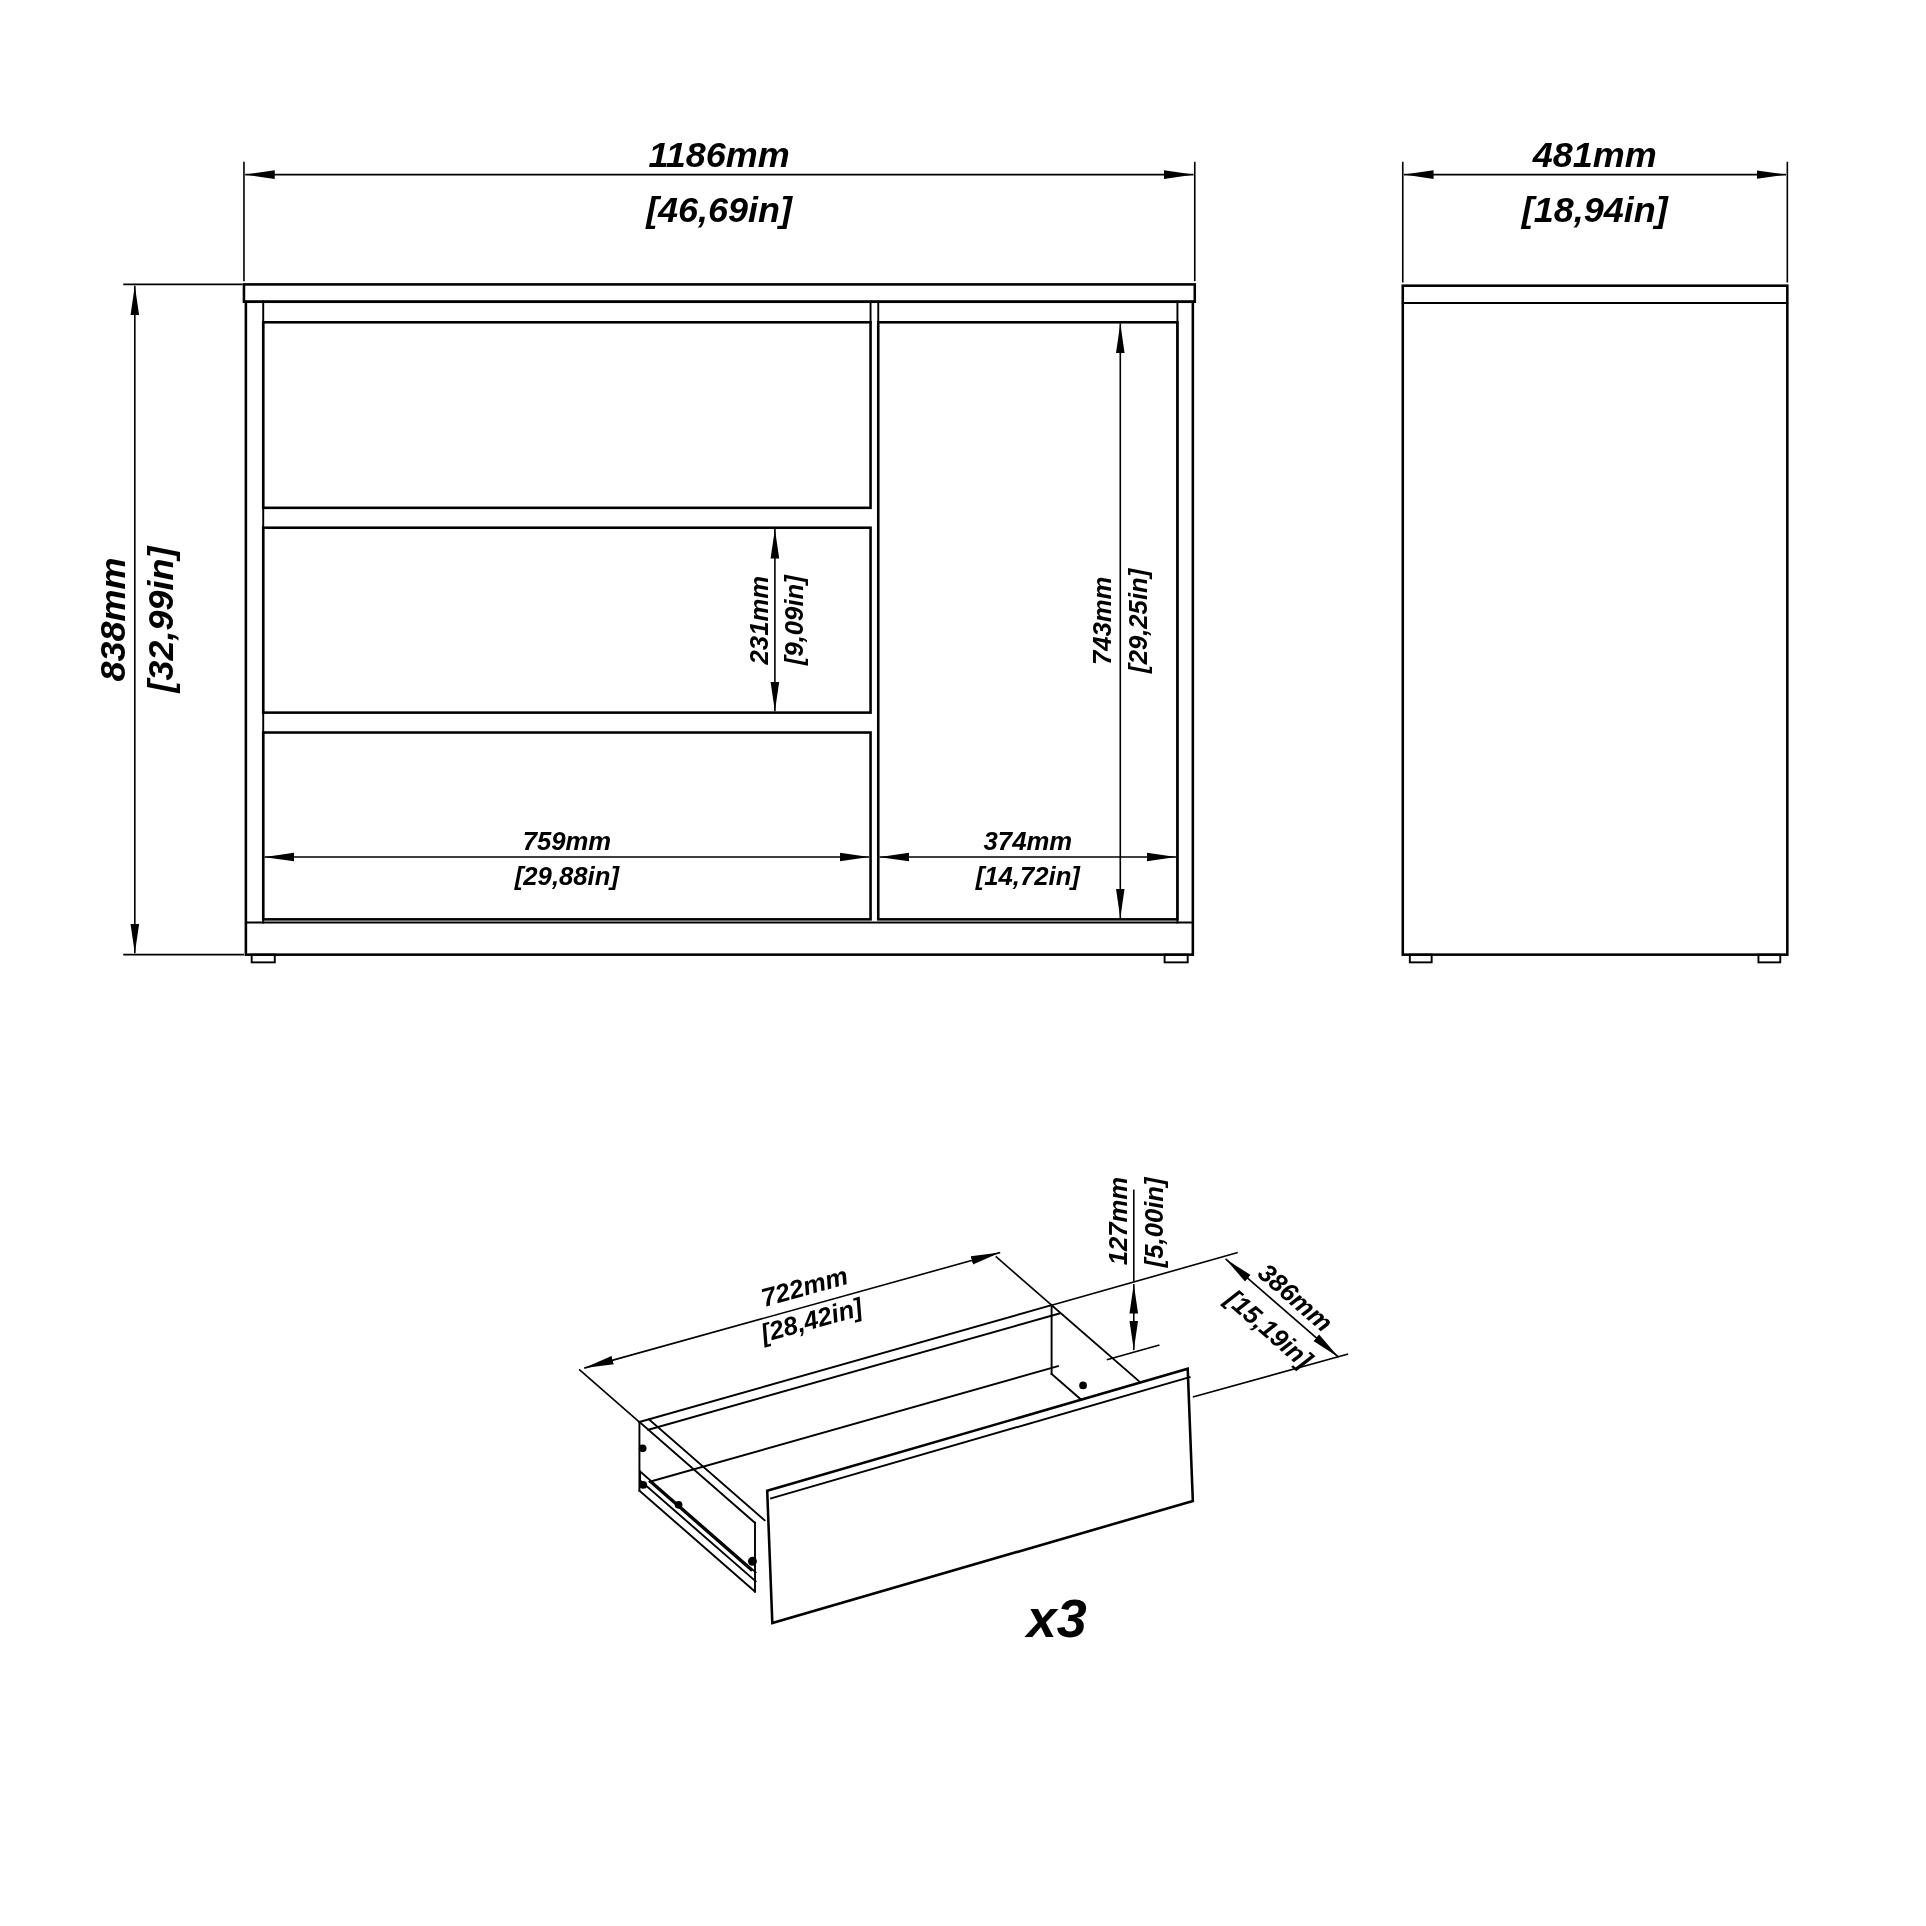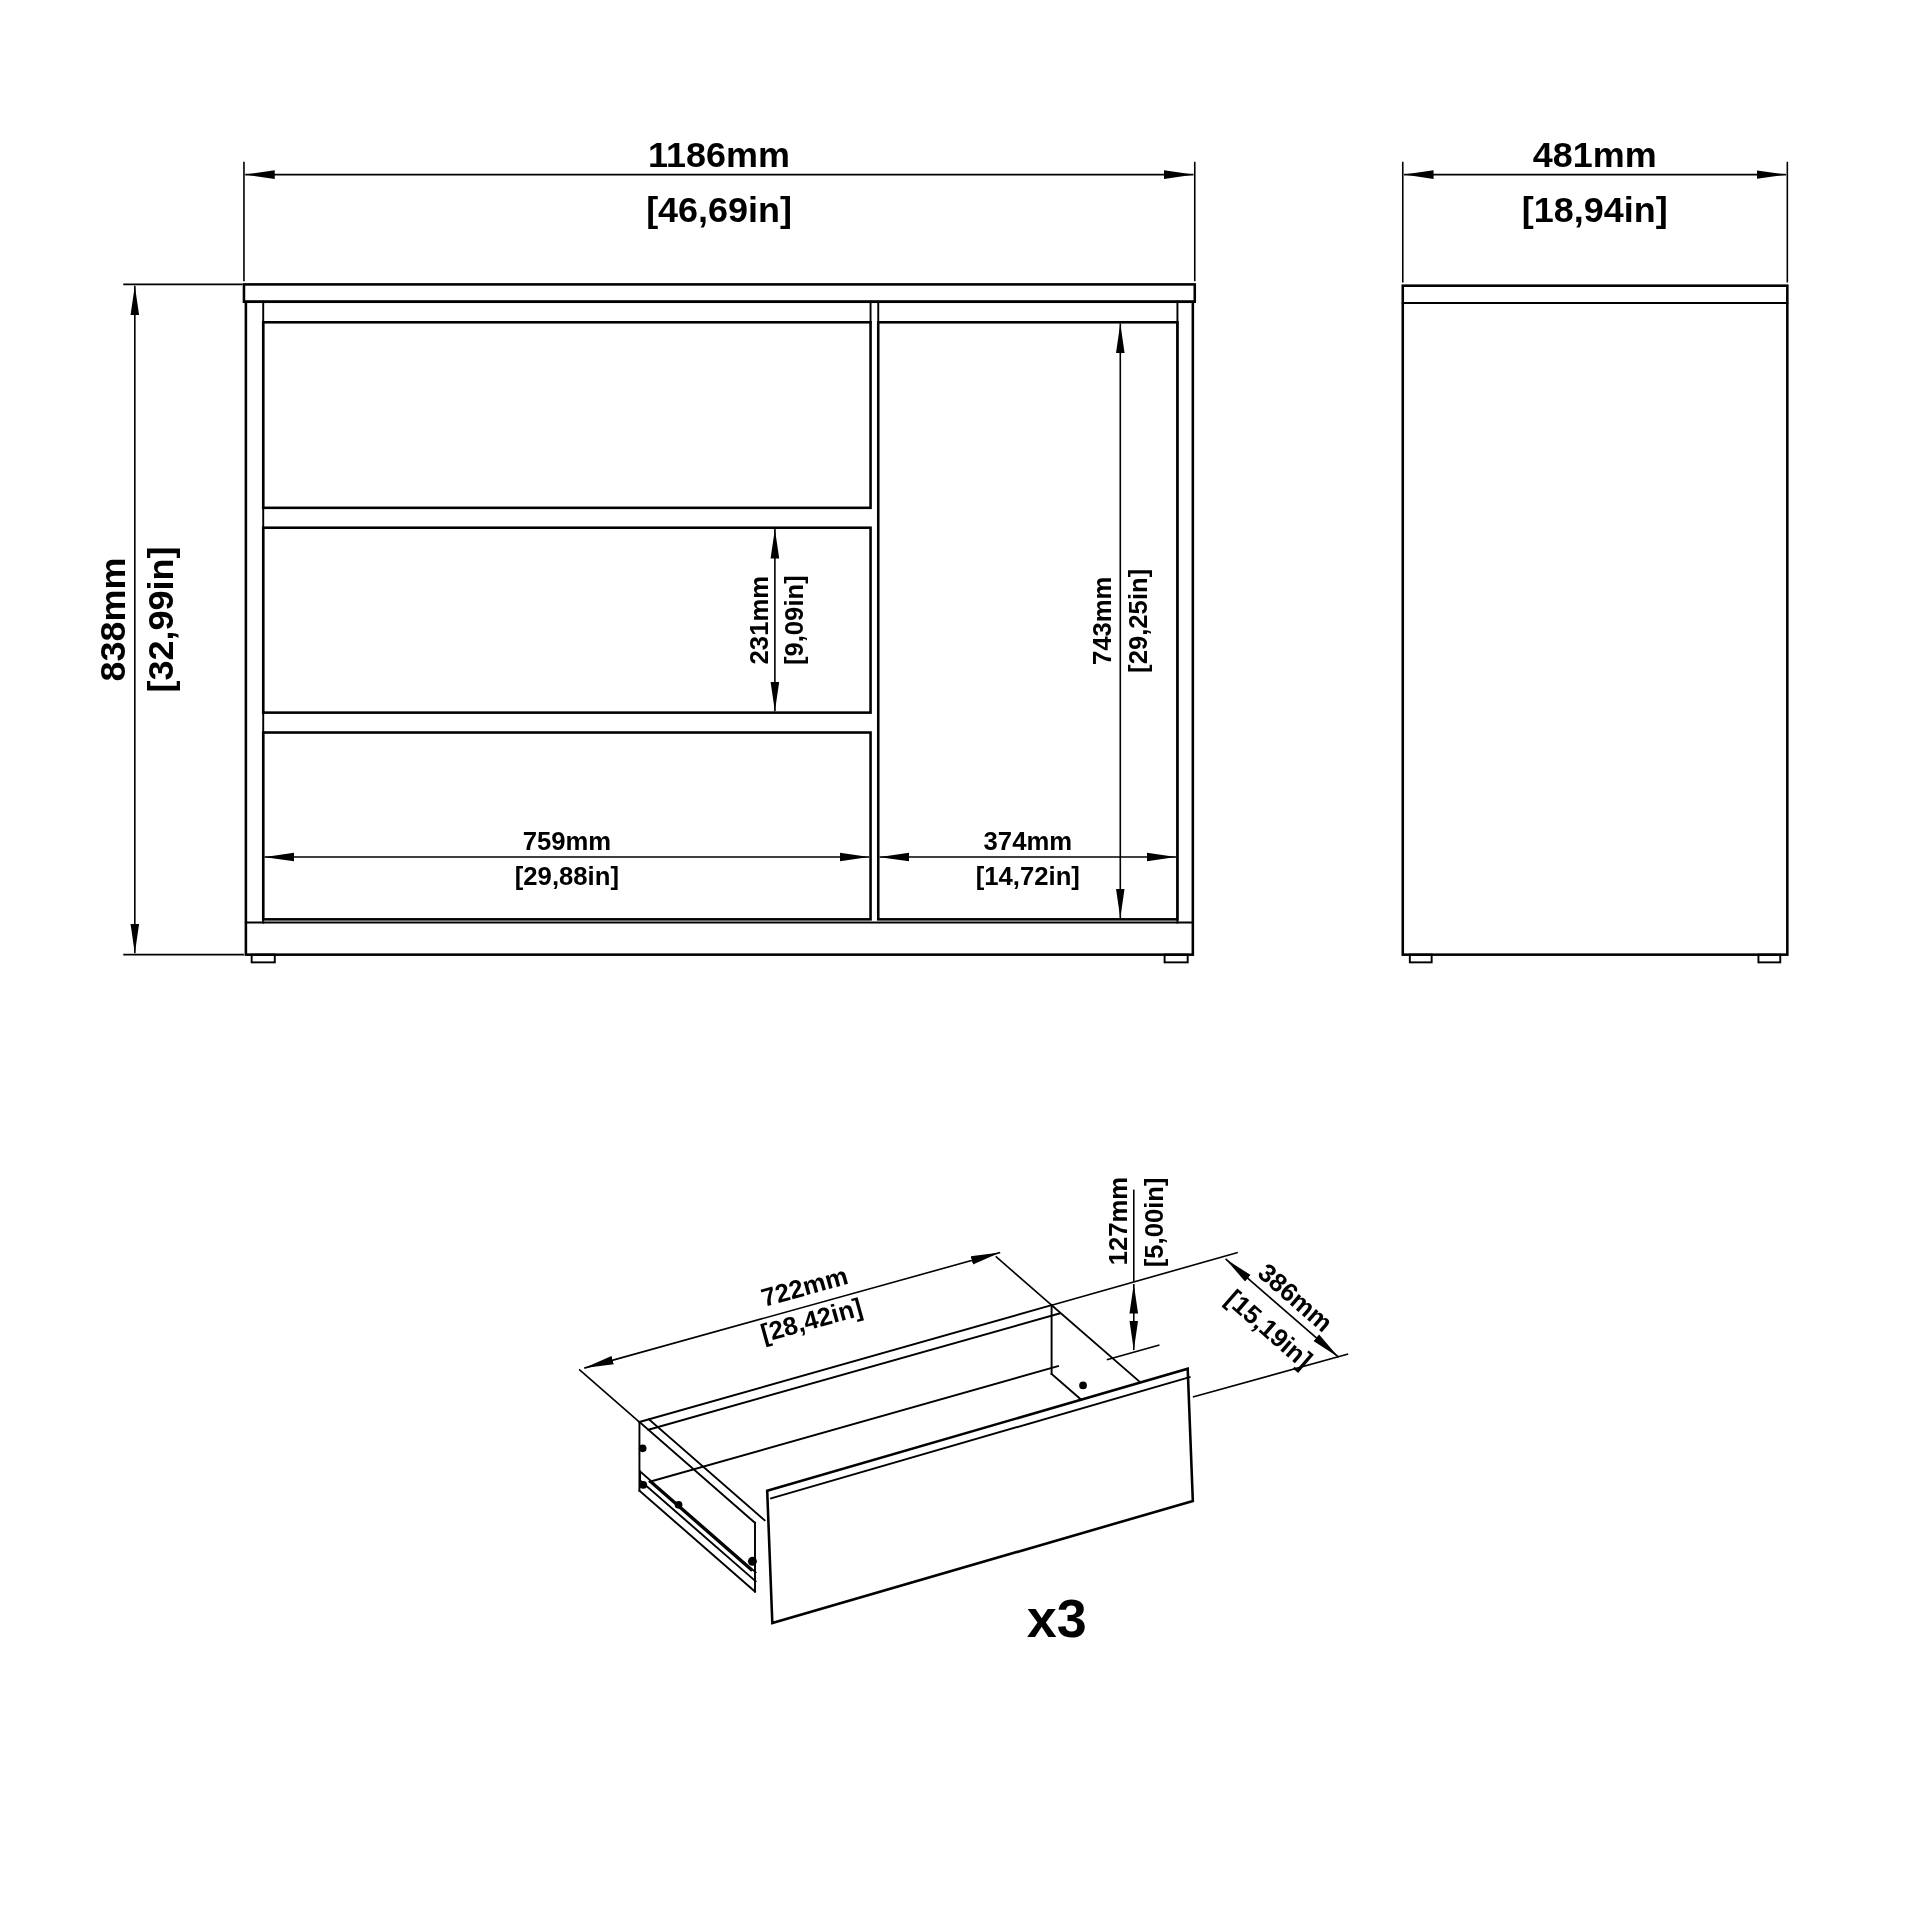--- a/index.html
+++ b/index.html
@@ -9,20 +9,21 @@
     height:1926px;
     background:#ffffff;
     font-family:"Liberation Sans", sans-serif;
   }
   #canvas-wrap{
     position:absolute;
     left:0; top:0;
     width:1660px;
     height:1926px;
     background:#15803d;
+    font-style:italic;
   }
   svg{display:block}
   .ln   {stroke:#000000; stroke-width:4; fill:none; stroke-linecap:square;}
   .ln-thin{stroke:#000000; stroke-width:3; fill:none; stroke-linecap:square;}
   .dim  {stroke:#000000; stroke-width:2.5; fill:none; stroke-linecap:butt;}
   .dot  {fill:#000000; stroke:none;}
   .txt-lg {font-family:"Liberation Sans",sans-serif; font-size:56px; font-weight:700; fill:#000;}
   .txt-sm {font-family:"Liberation Sans",sans-serif; font-size:40px; font-weight:700; fill:#000;}
   .txt-qty{font-family:"Liberation Sans",sans-serif; font-size:84px; font-weight:700; fill:#000;}
   text{dominant-baseline:central;}

